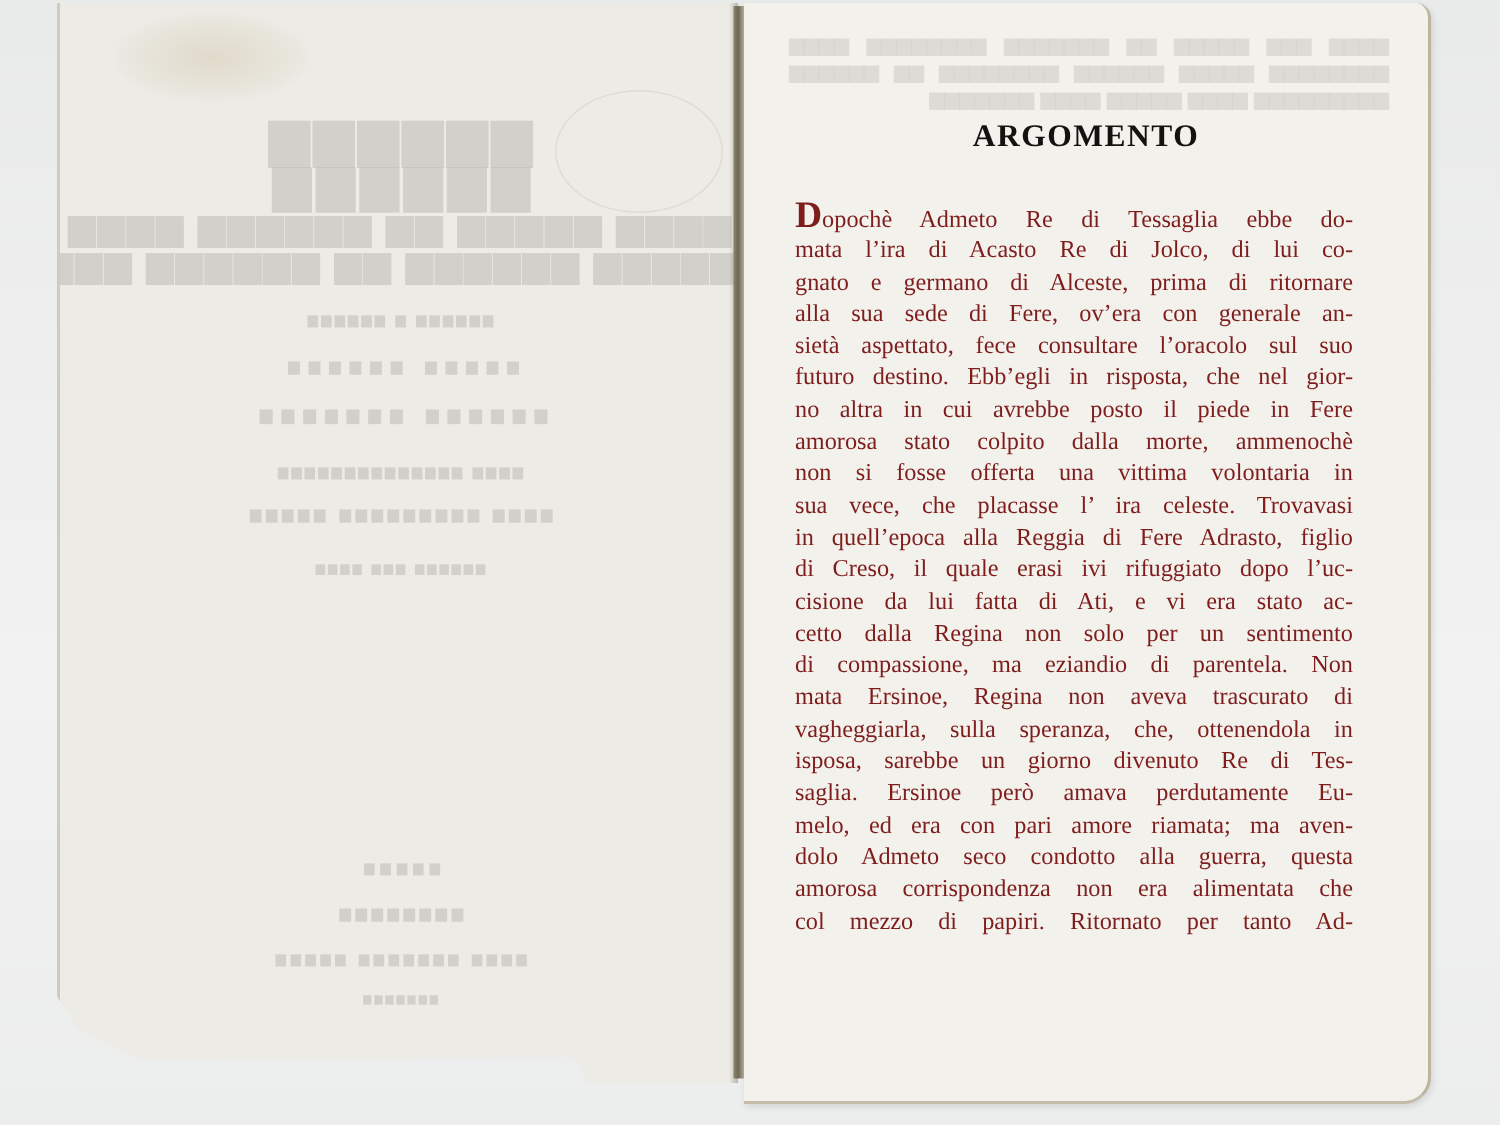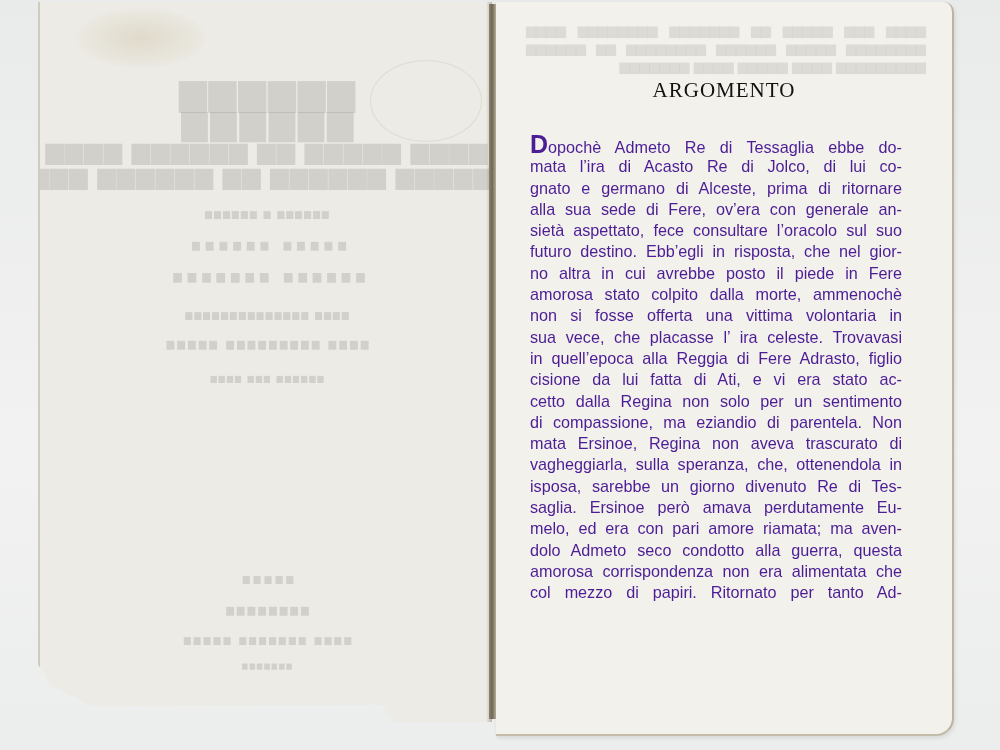--- a/index.html
+++ b/index.html
@@ -63,30 +63,30 @@
       position: absolute; left: 30px; top: 20px; width: 400px;
       transform: scaleX(-1);
       color: rgba(110,105,95,0.16);
       font-size: 13px; line-height: 18px;
       text-align: justify;
     }
     .title {
       position: absolute; left: 0; right: 0; top: 76px;
       text-align: center;
       font-family: "Liberation Serif", "DejaVu Serif", serif;
-      font-weight: normal;
+      font-weight: bold;
       font-size: 21px;
       letter-spacing: 1px;
       color: #141210;
     }
     .body-text {
       position: absolute; left: 34px; top: 133px; width: 372px;
-      font-family: Liberation Sans, sans-serif;
+      font-family: Liberation Serif, serif;
       font-size: 16.2px;
-      color: #4c1d95;
+      color: #7f1d1d;
     }
     .line {
       display: block;
       height: 21.3px;
       line-height: 21.3px;
       text-align: justify;
       text-align-last: justify;
       white-space: nowrap;
     }
     .dropcap {
@@ -134,20 +134,21 @@
     <span class="line">mata l’ira di Acasto Re di Jolco, di lui co-</span>
     <span class="line">gnato e germano di Alceste, prima di ritornare</span>
     <span class="line">alla sua sede di Fere, ov’era con generale an-</span>
     <span class="line">sietà aspettato, fece consultare l’oracolo sul suo</span>
     <span class="line">futuro destino. Ebb’egli in risposta, che nel gior-</span>
     <span class="line">no altra in cui avrebbe posto il piede in Fere</span>
     <span class="line">amorosa stato colpito dalla morte, ammenochè</span>
     <span class="line">non si fosse offerta una vittima volontaria in</span>
     <span class="line">sua vece, che placasse l’ ira celeste. Trovavasi</span>
     <span class="line">in quell’epoca alla Reggia di Fere Adrasto, figlio</span>
+    <span class="line">di Creso, il quale erasi ivi rifuggiato dopo l’uc-</span>
     <span class="line">cisione da lui fatta di Ati, e vi era stato ac-</span>
     <span class="line">cetto dalla Regina non solo per un sentimento</span>
     <span class="line">di compassione, ma eziandio di parentela. Non</span>
     <span class="line">mata Ersinoe, Regina non aveva trascurato di</span>
     <span class="line">vagheggiarla, sulla speranza, che, ottenendola in</span>
     <span class="line">isposa, sarebbe un giorno divenuto Re di Tes-</span>
     <span class="line">saglia. Ersinoe però amava perdutamente Eu-</span>
     <span class="line">melo, ed era con pari amore riamata; ma aven-</span>
     <span class="line">dolo Admeto seco condotto alla guerra, questa</span>
     <span class="line">amorosa corrispondenza non era alimentata che</span>

